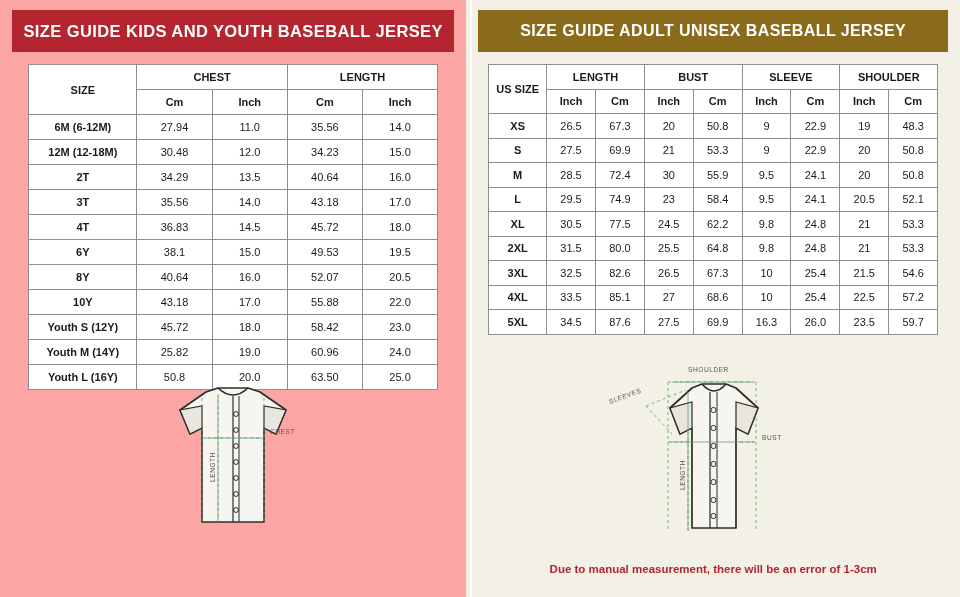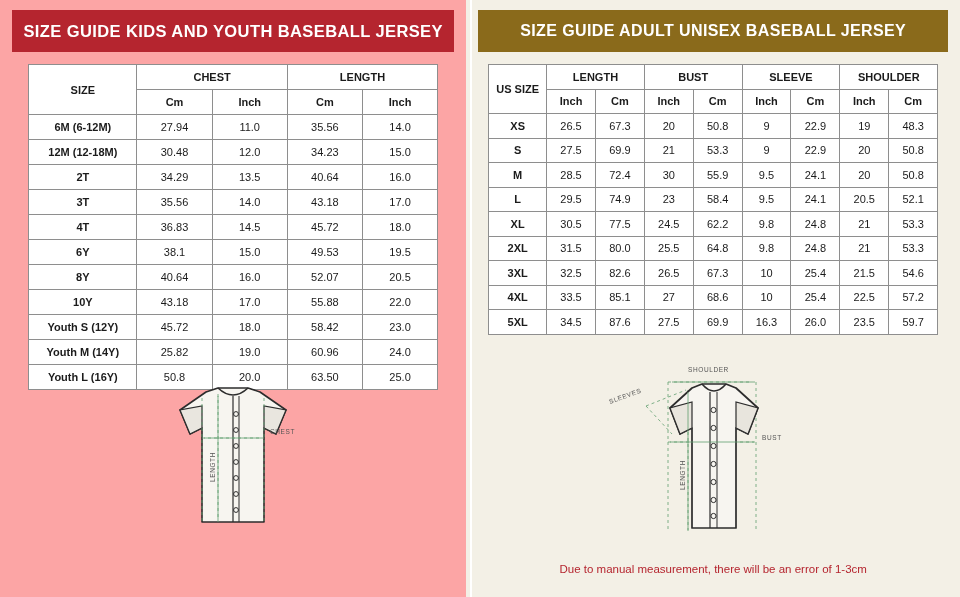--- a/index.html
+++ b/index.html
@@ -78,21 +78,21 @@
   .tbl-right .c-n { width: 49px; }
   .tbl-right tbody td { font-weight: normal; }
   .tbl-right tbody td.size-cell { font-weight: bold; margin-left: 19px; }
 
   .note {
     position: absolute;
     bottom: 22px;
     left: 0; right: 0;
     text-align: center;
     color: #b5252f;
-    font-weight: normal;
+    font-weight: bold;
     font-size: 11.5px;
   }
 
   .figure {
     position: absolute;
     left: 0; right: 0;
   }
   .fig-left { top: 372px; height: 190px; }
   .fig-right { top: 360px; height: 200px; }
   svg { display: block; margin: 0 auto; }

